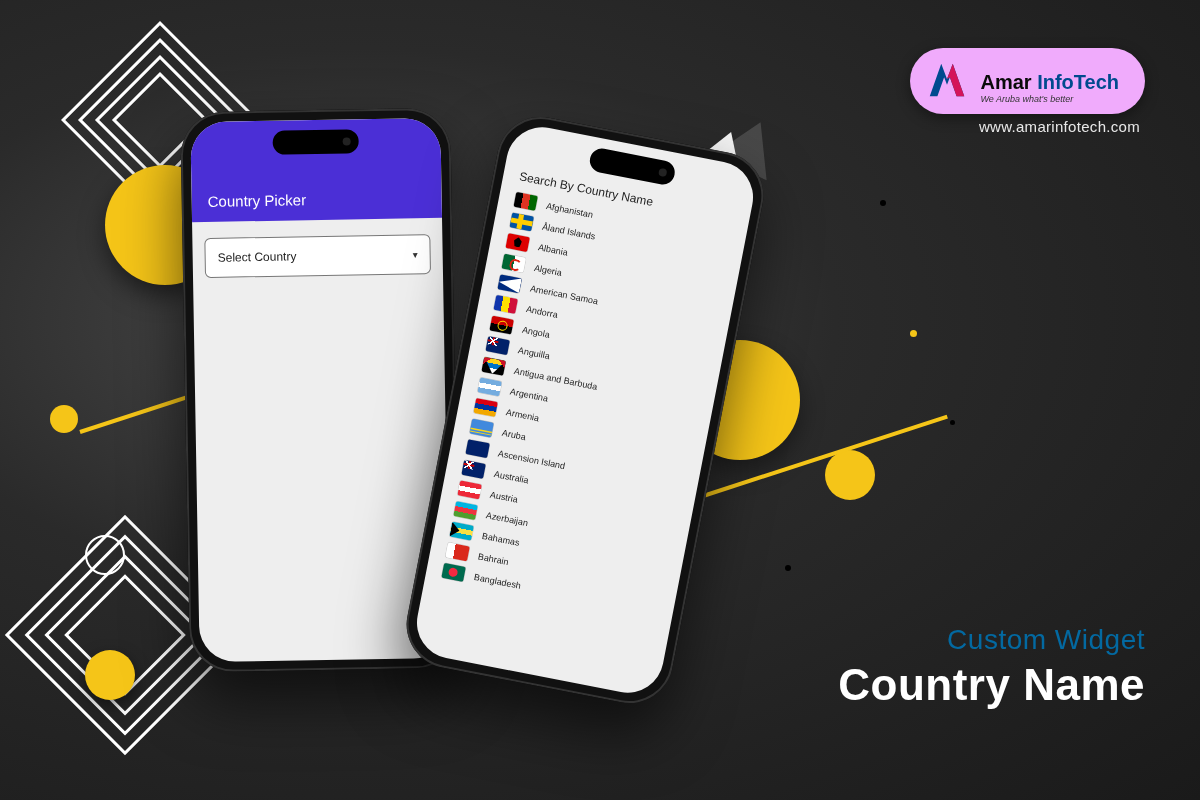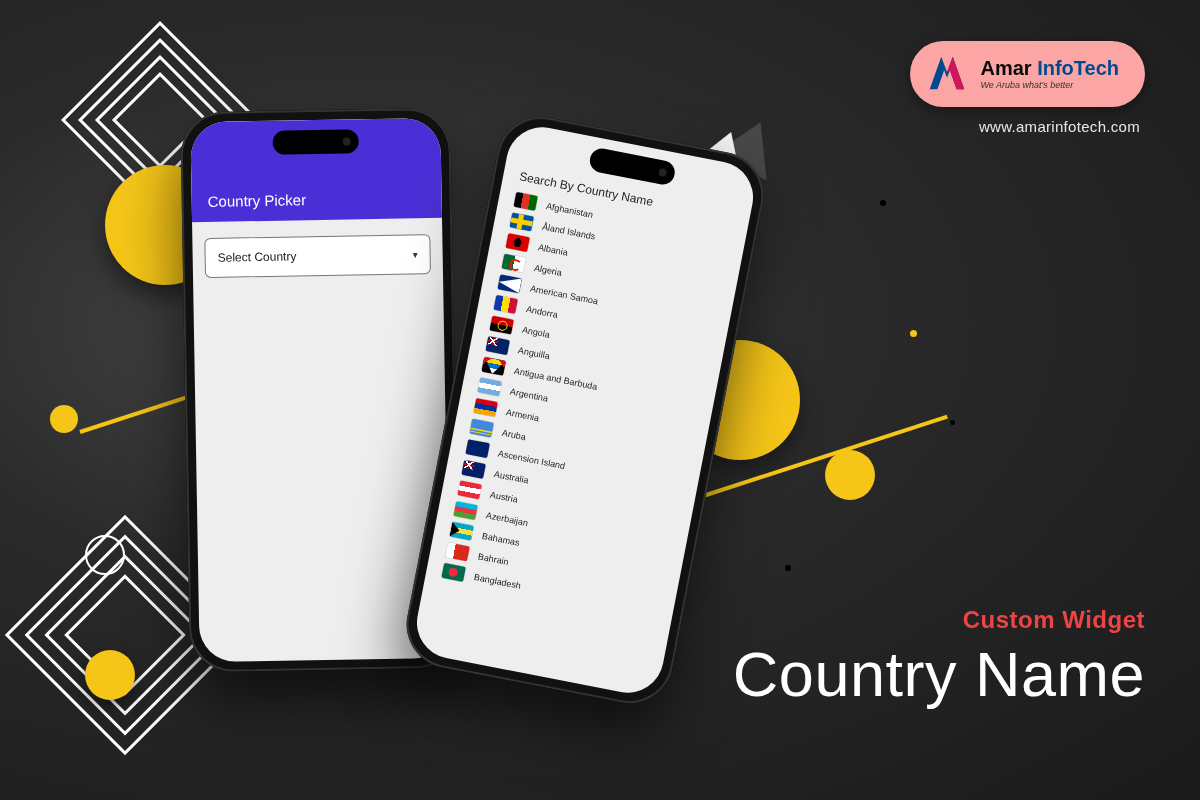--- a/index.html
+++ b/index.html
@@ -33,37 +33,37 @@
 .di2 { left:40px; top:550px; width:170px; height:170px; transform:rotate(45deg); }
 .di2 .a{ inset:0;} .di2 .b{ inset:14px;} .di2 .c{ inset:28px;} .di2 .d{ inset:42px;}
 .tri { position:absolute; width:0; height:0; border-left:40px solid transparent; border-right:40px solid transparent; border-bottom:65px solid #fff; left:680px; top:130px; transform:rotate(20deg); opacity:.95;}
 .tri2 { position:absolute; width:0; height:0; border-left:30px solid transparent; border-right:30px solid transparent; border-bottom:50px solid transparent; border-bottom-color:rgba(255,255,255,.15); left:720px; top:120px; transform:rotate(25deg); }
 .bar { position:absolute; background:#f5c518; height:4px; transform-origin:left center; }
 .b1 { width:260px; left:700px; top:495px; transform:rotate(-18deg); }
 .b2 { width:180px; left:80px; top:430px; transform:rotate(-18deg); }
 
 
 .logo-badge {
-  position:absolute; right:55px; top:41px;
-  background:#fca5a5; border-radius:40px; padding:10px 26px 10px 14px;
-  display:flex; align-items:center; gap:10px;
+  position:absolute; right:55px; top:48px;
+  background:#f0abfc; border-radius:40px; padding:10px 26px 10px 14px;
+  display:flex; align-items:flex-end; gap:10px;
   box-shadow:0 4px 14px rgba(0,0,0,.4);
 }
 .logo-mark { width:46px; height:46px; position:relative; }
 .logo-mark svg { width:100%; height:100%; }
 .logo-text { display:flex; flex-direction:column; line-height:1; }
 .logo-text .t1 { font-size:20px; font-weight:700; color:#0a0a0a; }
 .logo-text .t1 b { color:#004a8f; }
 .logo-text .t2 { font-size:9px; font-style:italic; color:#333; margin-top:3px; }
 .url { position:absolute; right:60px; top:118px; color:#e8e8e8; font-size:15px; letter-spacing:.3px;margin-left:42px; }
 
 
 .headline { position:absolute; right:55px; bottom:90px; text-align:right; color:#fff; }
-.headline .h1 { font-size:24px; font-weight:700; color:#ef4444; letter-spacing:.5px; }
-.headline .h2 { font-size:63px; font-weight:400; letter-spacing:.5px; margin-top:4px;text-align:right; }
+.headline .h1 { font-size:28px; font-weight:400; color:#0369a1; letter-spacing:.5px; }
+.headline .h2 { font-size:44px; font-weight:700; letter-spacing:.5px; margin-top:4px;text-align:right; }
 
 
 .phone {
   position:absolute; width:270px; height:560px;
   background:#111; border-radius:44px; padding:10px;
   box-shadow: 0 30px 60px rgba(0,0,0,.6), inset 0 0 0 2px #333;
 }
 .phone .screen {
   width:100%; height:100%; background:#eee; border-radius:36px; overflow:hidden; position:relative;
 }

